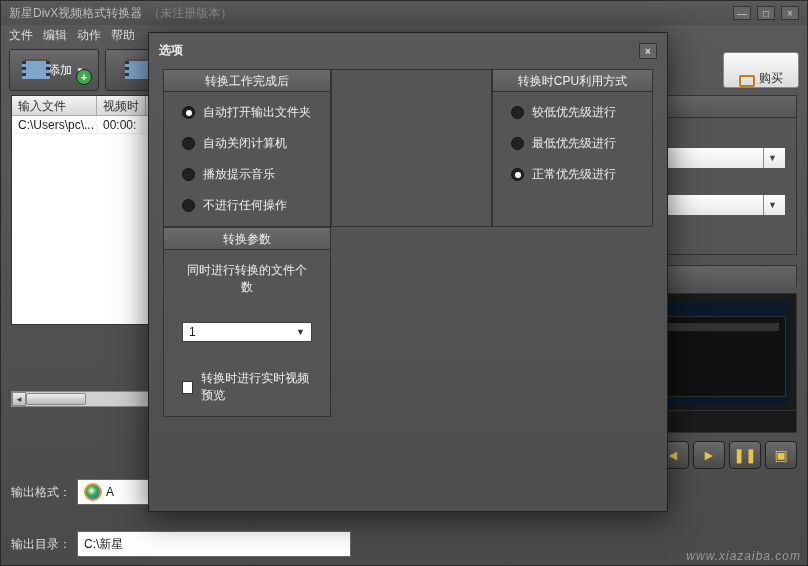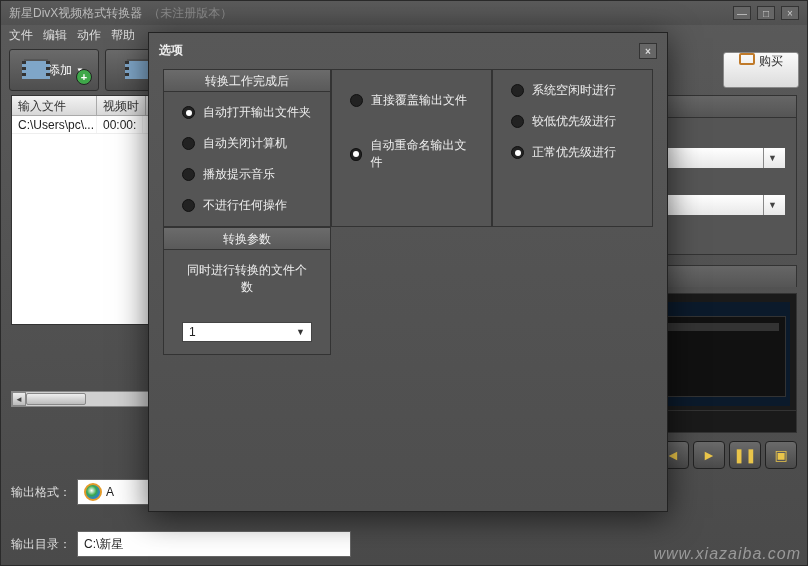--- a/index.html
+++ b/index.html
@@ -12,21 +12,21 @@
 .menubar{height:20px;display:flex;gap:10px;padding:0 8px;color:#ddd;align-items:center}
 .menubar span{cursor:default}
 .toolbar{height:50px;padding:4px 8px;display:flex;align-items:center;gap:6px}
 .tool-btn{width:68px;height:42px;background:linear-gradient(#6a6a6a,#4e4e4e);border:1px solid #2f2f2f;border-radius:3px;display:flex;align-items:center;justify-content:center;position:relative;color:#fff}
 .tool-btn.add{width:90px}
 .film-ico{width:24px;height:22px;background:#7fa6c8;border:2px solid #555;position:relative}
 .film-ico::before,.film-ico::after{content:"";position:absolute;top:0;bottom:0;width:4px;background:repeating-linear-gradient(#333 0 3px,#7fa6c8 3px 6px)}
 .film-ico::before{left:-4px}.film-ico::after{right:-4px}
 .badge{position:absolute;width:16px;height:16px;border-radius:50%;border:1px solid #222;bottom:5px;right:6px;display:flex;align-items:center;justify-content:center;color:#fff;font-weight:bold;font-size:11px}
 .badge.plus{background:#3fa84a}.badge.minus{background:#d24a3a}
-.buy-btn{width:76px;height:36px;background:linear-gradient(#fafafa,#dcdcdc);border:1px solid #888;border-radius:3px;margin-left:auto;display:flex;align-items:flex-start;justify-content:center;gap:4px;color:#333}
+.buy-btn{width:76px;height:36px;background:linear-gradient(#fafafa,#dcdcdc);border:1px solid #888;border-radius:3px;margin-left:auto;display:flex;align-items:flex-end;justify-content:center;gap:4px;color:#333}
 .cart-ico{width:16px;height:12px;border:2px solid #c07a2a;border-radius:2px;position:relative}
 .content{display:flex;padding:0 10px 10px;gap:10px;height:calc(100% - 92px)}
 .left-pane{width:340px;display:flex;flex-direction:column;gap:8px}
 .grid-box{background:#fff;border:1px solid #333;height:230px;position:relative}
 .grid-hdr{display:flex;background:linear-gradient(#f3f3f3,#d8d8d8);border-bottom:1px solid #aaa;height:20px}
 .grid-hdr div{padding:2px 6px;border-right:1px solid #aaa;color:#333;font-size:12px}
 .grid-hdr div:first-child{width:85px}
 .grid-row{display:flex;height:18px;border-bottom:1px solid #eee}
 .grid-row div{padding:2px 6px;border-right:1px solid #f2f2f2;color:#222;font-size:12px;overflow:hidden;white-space:nowrap}
 .grid-row div:first-child{width:85px}
@@ -51,21 +51,21 @@
 .preview-inner .win1{position:absolute;left:4px;top:6px;width:38%;height:70%;background:#2a2a2a;border:1px solid #444}
 .preview-inner .win2{position:absolute;right:4px;top:14px;width:52%;height:78%;background:#111;border:1px solid #333}
 .preview-inner .win2::before{content:"";position:absolute;left:6px;right:6px;top:6px;height:8px;background:#333}
 .preview-inner .bar{position:absolute;display:block;left:8px;right:50%;height:5px;background:#3a3a3a}
 .preview-ctrl{position:absolute;left:0;right:0;bottom:0;height:22px;display:flex;align-items:center;gap:4px;padding:0 4px;background:#1a1a1a;border-top:1px solid #333}
 .preview-ctrl .dot{width:12px;height:12px;border-radius:50%;background:#e38b3a}
 
 .btm-ctrls{display:flex;gap:4px;margin-top:8px;justify-content:flex-end}
 .rnd-btn{width:32px;height:28px;border-radius:4px;background:linear-gradient(#6a6a6a,#4a4a4a);border:1px solid #222;display:flex;align-items:center;justify-content:center;color:#eac54a;font-size:14px}
 
-.watermark{position:absolute;right:6px;bottom:2px;color:#999;font-size:16px;font-style:italic;letter-spacing:1px}
+.watermark{position:absolute;right:6px;bottom:2px;color:#999;font-size:12px;font-style:italic;letter-spacing:1px}
 
 
 .modal{position:absolute;left:148px;top:32px;width:520px;height:480px;background:linear-gradient(#585858,#4e4e4e);border:1px solid #222;box-shadow:0 6px 30px rgba(0,0,0,.6)}
 .m-title{height:26px;display:flex;align-items:flex-end;padding:0 10px;color:#eee;font-weight:bold}
 .m-close{margin-left:auto;width:18px;height:16px;border:1px solid #333;background:#666;color:#ddd;display:flex;align-items:center;justify-content:center;font-size:10px}
 .m-grid{display:grid;grid-template-columns:1fr 1fr 1fr;grid-template-rows:auto auto;gap:0;padding:10px 14px}
 .sect{border:1px solid #333;background:#555}
 .sect-h{height:22px;background:linear-gradient(#6b6b6b,#5a5a5a);color:#eee;text-align:center;line-height:22px;border-bottom:1px solid #333}
 .sect-b{padding:12px 18px;display:flex;flex-direction:column;gap:14px;color:#eee}
 .radio,.chk{display:flex;align-items:center;gap:8px;cursor:default}
@@ -234,53 +234,48 @@
             <span>播放提示音乐</span>
           </div>
         <div class="radio">
             <span class="r"></span>
             <span>不进行任何操作</span>
           </div>
       </div>
     </div>
 
     <div class="sect">
-      <div class="sect-b" style="gap:28px;padding-top:22px">
-        <div class="radio">
-            <span class="r"></span>
-            <span>直接覆盖输出文件</span>
-          </div>
-        <div class="radio">
-            <span class="r on"></span>
-            <span>自动重命名输出文件</span>
-          </div>
-      </div>
-    </div>
-
-    <div class="sect">
+    </div>
+
+    <div class="sect">
+      <div class="sect-h">转换时CPU利用方式</div>
       <div class="sect-b">
         <div class="radio">
             <span class="r"></span>
-            <span>系统空闲时进行</span>
-          </div>
-        <div class="radio">
-            <span class="r"></span>
             <span>较低优先级进行</span>
+          </div>
+        <div class="radio">
+            <span class="r"></span>
+            <span>最低优先级进行</span>
           </div>
         <div class="radio">
             <span class="r on"></span>
             <span>正常优先级进行</span>
           </div>
       </div>
     </div>
 
     <div class="sect">
       <div class="sect-h">转换参数</div>
       <div class="sect-b" style="gap:18px">
         <div class="param-label">同时进行转换的文件个数</div>
         <div class="combo">
           <span>1</span>
           <span class="caret2">▼</span>
         </div>
+        <div class="chk" style="margin-top:10px">
+          <span class="c"></span>
+            <span>转换时进行实时视频预览</span>
+        </div>
       </div>
     </div>
   </div>
 </div>
 
 </body></html>

